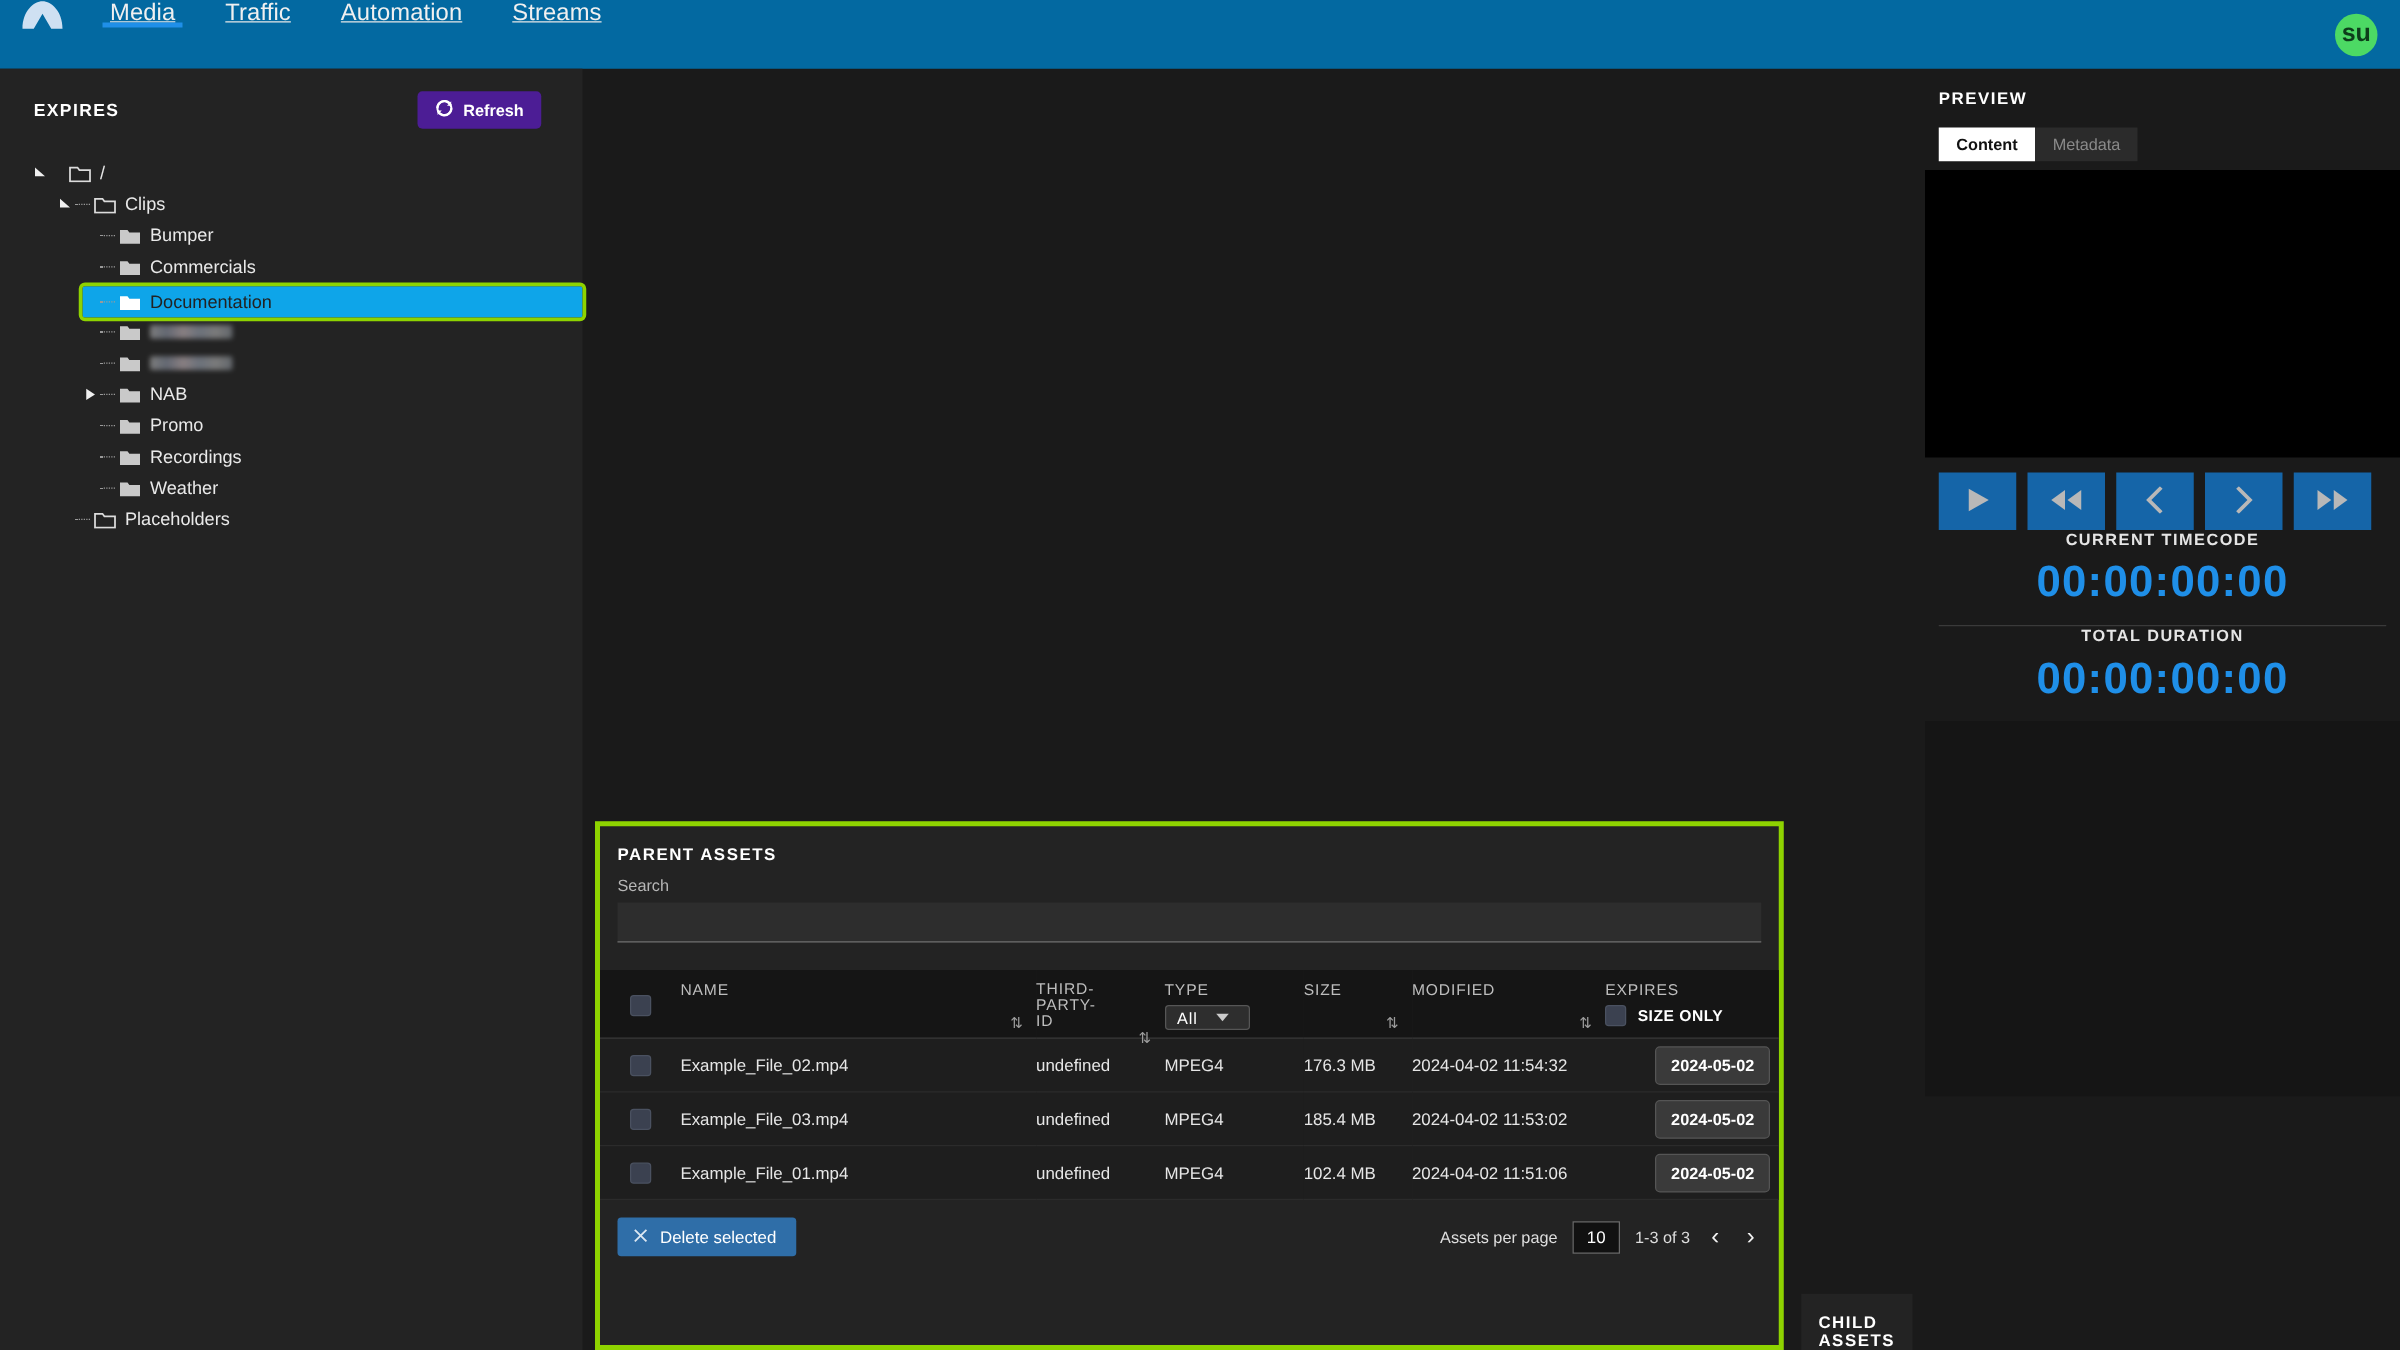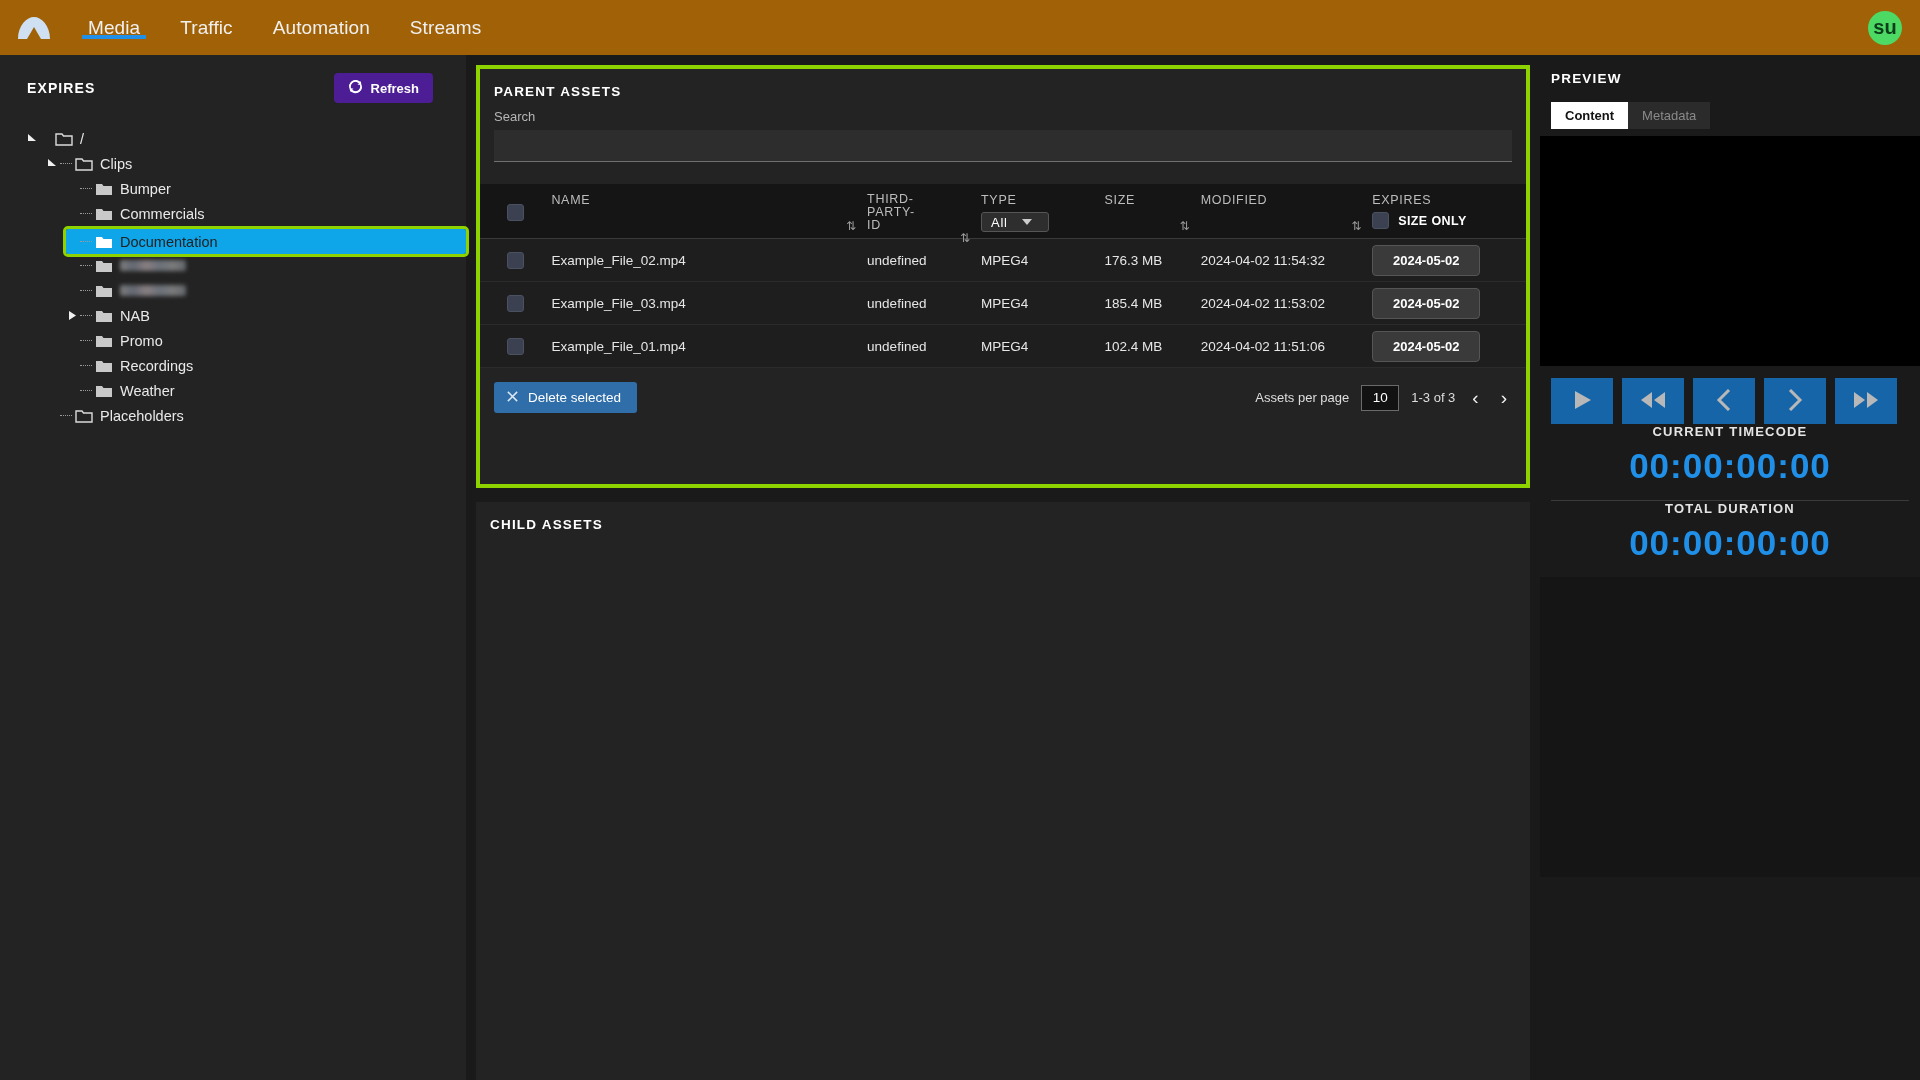--- a/index.html
+++ b/index.html
@@ -6,23 +6,24 @@
   html, body {
     width: 1920px; height: 1080px;
     background: #1a1a1a;
     font-family: "Liberation Sans", sans-serif;
     overflow: hidden;
     color: #e8e8e8;
   }
 
   
   #topnav {
-    height: 55px; background: #a16207;
-    display: flex; align-items: center;
+    height: 55px; background: #0369a1;
+    display: flex; align-items: flex-start;
     position: relative;
+    text-decoration: underline;
   }
   #logo-wrap {
     width: 68px; display: flex; align-items: center; justify-content: center;
   }
   #logo-wrap svg { display: block; }
   .nav-item {
     display: flex; align-items: center; padding: 0 20px;
     font-size: 19px; color: #f0f0f0; position: relative;
     cursor: pointer; letter-spacing: .1px;
   }
@@ -78,21 +79,21 @@
   }
   .t-row.selected {
     outline: 3px solid #8ed300; background: #0ea5e9; border-radius: 2px;
     height: 25px; padding-right: 6px;
   }
   .t-row.selected .t-label { color: #222; }
 
   
   #center {
     flex: 1 1 auto; background: #1a1a1a;
-    padding: 10px 10px 0 10px; display: flex; flex-direction: column; gap: 14px;
+    padding: 10px 10px 0 10px; display: flex; flex-direction: row; gap: 14px; align-items: flex-end;
   }
   .panel { background: #232323; }
   #parent-panel {
     border: 4px solid #8ed300; height: 423px;
     display: flex; flex-direction: column;
   }
   .panel-title {
     font-size: 13.5px; font-weight: bold; letter-spacing: 1.2px;
     color: #fff; padding: 15px 14px 0 14px;
   }
@@ -130,22 +131,22 @@
     color: #fff; font-size: 13px; height: 26px; width: 68px;
     display: flex; align-items: center; justify-content: space-between;
     padding: 0 16px 0 9px; cursor: pointer; margin-top: 2px;
   }
   .caret { width:0;height:0;border-left:5px solid transparent;border-right:5px solid transparent;border-top:6px solid #ccc; }
   .never-row { display: flex; align-items: center; gap: 9px; margin-top: 3px; }
   .never-lbl { color: #fff; font-size: 12.5px; font-weight: bold; letter-spacing: .4px; }
   .exp-btn {
     background: #3a3a3a; border: 1px solid #555; border-radius: 4px;
     color: #fff; font-size: 13px; font-weight: bold;
-    height: 31px; width: 108px; text-align: center; line-height: 29px;
-    cursor: pointer; font-family: "Liberation Sans", sans-serif;
+    height: 31px; width: 92px; text-align: center; line-height: 29px;
+    cursor: pointer; font-family: "Liberation Sans", sans-serif; margin-left: 40px;
   }
 
   
   #tbl-foot {
     display: flex; align-items: center; justify-content: space-between;
     padding: 14px 14px 0 14px;
   }
   #delete-btn {
     background: #2f6ea8; color: #fff; border: none; border-radius: 3px;
     height: 31px; padding: 0 16px 0 12px; font-size: 13.5px;

